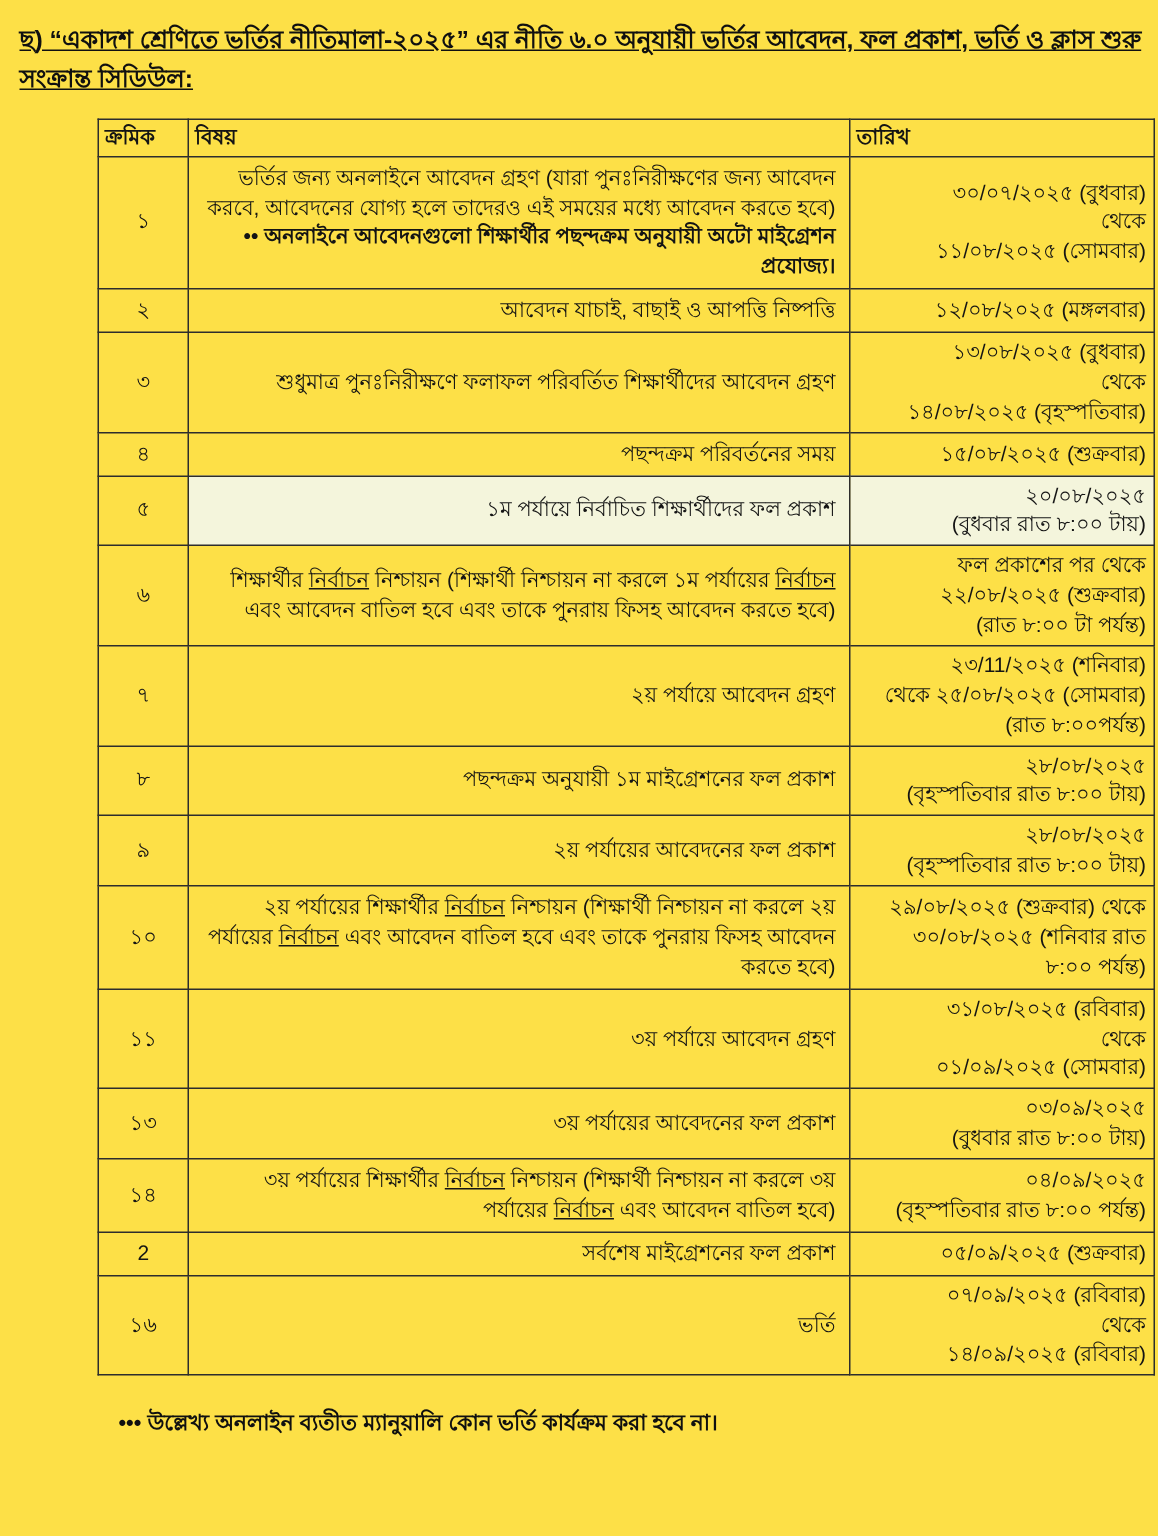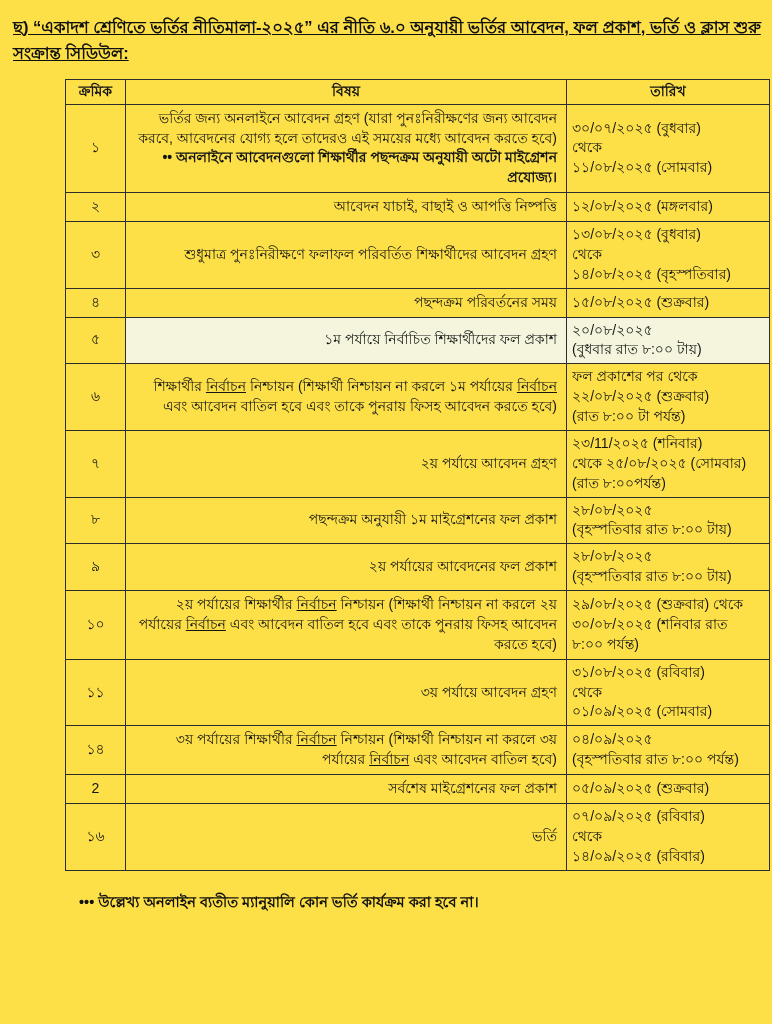--- a/index.html
+++ b/index.html
@@ -30,29 +30,29 @@
   }
   table.schedule th, table.schedule td{
     border:1.6px solid #2d2d2d;
     font-size:14px;
     line-height:1.42;
     vertical-align:middle;
     box-sizing:border-box;
   }
   table.schedule th{
     font-weight:bold;
-    text-align:center;
+    text-align:left;
     padding:2px 4px;
   }
   col.c-serial{width:60px;}
   col.c-subject{width:441px;}
   col.c-date{width:203px;}
   td.serial{text-align:center;padding:3px 4px;font-size:14.5px;}
   td.subject{padding:4px 9px;text-align:right;}
-  td.date{padding:3px 5px;text-align:left;}
+  td.date{padding:3px 5px;text-align:right;}
   td.subject .seg-u{text-decoration:underline;}
   td.subject .seg-b{font-weight:bold;}
   tr.hl td.subject, tr.hl td.date{background:#f4f5dc;}
   .date-line{display:block;}
   .subject-line{display:block;}
   .footer-note{
     margin:20px 0 0 66px;
     font-weight:bold;
     font-size:14.5px;
     color:#101010;
@@ -188,20 +188,30 @@
           <td class="subject">
             <span class="subject-line"><span>৩য় পর্যায়ে আবেদন গ্রহণ</span></span>
           </td>
           <td class="date">
             <span class="date-line">৩১/০৮/২০২৫ (রবিবার)</span>
             <span class="date-line">থেকে</span>
             <span class="date-line">০১/০৯/২০২৫ (সোমবার)</span>
           </td>
         </tr>
         <tr>
+          <td class="serial">১৩</td>
+          <td class="subject">
+            <span class="subject-line"><span>৩য় পর্যায়ের আবেদনের ফল প্রকাশ</span></span>
+          </td>
+          <td class="date">
+            <span class="date-line">০৩/০৯/২০২৫</span>
+            <span class="date-line">(বুধবার রাত ৮:০০ টায়)</span>
+          </td>
+        </tr>
+        <tr>
           <td class="serial">১৪</td>
           <td class="subject">
             <span class="subject-line"><span>৩য় পর্যায়ের শিক্ষার্থীর </span><span class="seg-u">নির্বাচন</span><span> নিশ্চায়ন (শিক্ষার্থী নিশ্চায়ন না করলে ৩য় পর্যায়ের </span><span class="seg-u">নির্বাচন</span><span> এবং আবেদন বাতিল হবে)</span></span>
           </td>
           <td class="date">
             <span class="date-line">০৪/০৯/২০২৫</span>
             <span class="date-line">(বৃহস্পতিবার রাত ৮:০০ পর্যন্ত)</span>
           </td>
         </tr>
         <tr>

